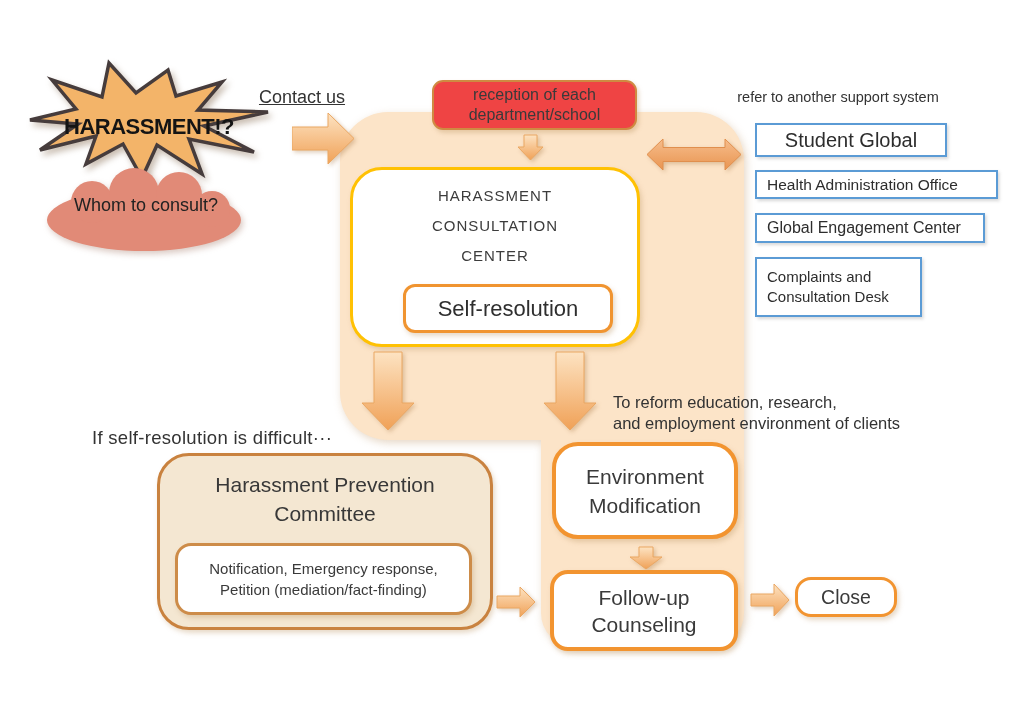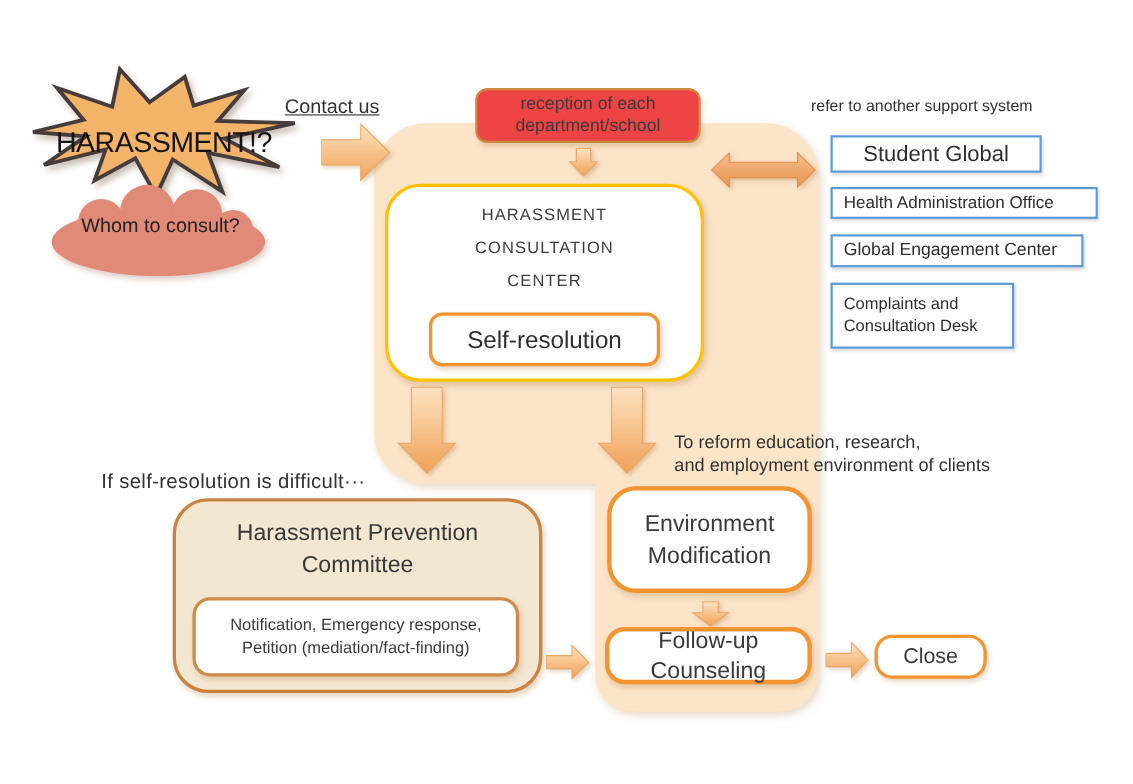--- a/index.html
+++ b/index.html
@@ -14,21 +14,21 @@
   .peach-main{left:340px;top:112px;width:404px;height:328px;border-radius:48px;}
   .peach-col{left:541px;top:380px;width:203px;height:267px;border-radius:0 0 34px 34px;}
   .arr{position:absolute;filter:drop-shadow(2px 2px 2px rgba(165,115,60,.35));}
   .shape{position:absolute;}
   .box{position:absolute;background:#ffffff;box-sizing:border-box;}
   .soft{box-shadow:2px 3px 5px rgba(185,145,95,.35);}
   .bluebox{border:2px solid #5b9bd5;display:flex;align-items:center;
     box-shadow:1.5px 2px 3px rgba(110,110,110,.28);color:#2d2d2d;}
   .flexc{display:flex;align-items:center;justify-content:center;text-align:center;}
   .lbl{position:absolute;}
-  .burst-label{font-weight:normal;color:#141414;text-align:center;font-size:26px;letter-spacing:-0.5px;}
+  .burst-label{font-weight:bold;color:#141414;text-align:center;font-size:22px;letter-spacing:-0.5px;}
   .cloud-label{text-align:center;font-size:18px;color:#222222;}
   .contact-label{text-align:center;font-size:18px;color:#333333;text-decoration:underline;}
   .refer-caption{text-align:center;font-size:14.5px;color:#333333;}
   .reception{background:#ef4444;border:2.5px solid #cf8a42;border-radius:11px;
     font-size:16px;line-height:20px;box-shadow:2px 3px 4px rgba(185,145,95,.35);}
   .center-box{border:3.5px solid #ffc103;border-radius:32px;}
   .center-title{text-align:center;font-size:15px;line-height:30px;letter-spacing:1px;color:#3c3c3c;}
   .self-box{border:3.5px solid #f09430;border-radius:12px;font-size:22px;color:#2f2f2f;}
   .committee-box{background:#f4e7d2;border:3.5px solid #c9823f;border-radius:32px;position:absolute;box-sizing:border-box;}
   .committee-title{text-align:center;font-size:21px;line-height:29px;color:#383838;}
@@ -84,21 +84,21 @@
   <div class="box reception flexc ml" style="left:432px;top:80px;width:205px;height:50px;">reception of each
 department/school</div>
   <svg class="arr" style="left:517px;top:134px;" width="27" height="27" viewBox="0 0 27 27">
     <polygon points="7,1 20,1 20,13 26,13 13.5,26 1,13 7,13" fill="url(#agrad)" stroke="#eaa763" stroke-width="1"></polygon>
   </svg>
 
   <div class="box center-box soft" style="left:350px;top:167px;width:290px;height:180px;"></div>
   <div class="lbl center-title ml" style="left:350px;top:181px;width:290px;">HARASSMENT
 CONSULTATION
 CENTER</div>
-  <div class="box self-box flexc soft" style="left:390px;top:284px;width:210px;height:49px;">Self-resolution</div>
+  <div class="box self-box flexc soft" style="left:403px;top:284px;width:210px;height:49px;">Self-resolution</div>
 
   <div class="lbl refer-caption" style="left:708px;top:89px;width:260px;">refer to another support system</div>
   <svg class="arr" style="left:646px;top:136px;" width="96" height="37" viewBox="0 0 96 37">
     <polygon points="1,18.5 17,3 17,11.5 79,11.5 79,3 95,18.5 79,34 79,25.5 17,25.5 17,34" fill="url(#dgrad)" stroke="#e08f4e" stroke-width="1"></polygon>
   </svg>
   <div class="box bluebox" style="left:755px;top:123px;width:192px;height:34px;justify-content:center;font-size:20px;">Student Global</div>
   <div class="box bluebox" style="left:755px;top:170px;width:243px;height:29px;padding-left:10px;font-size:15.5px;">Health Administration Office</div>
   <div class="box bluebox" style="left:755px;top:213px;width:230px;height:30px;padding-left:10px;font-size:16px;">Global Engagement Center</div>
   <div class="box bluebox ml" style="left:755px;top:257px;width:167px;height:60px;padding-left:10px;font-size:15px;line-height:20px;">Complaints and
 Consultation Desk</div>
@@ -120,20 +120,20 @@
     <polygon points="1,10 24,10 24,1 39,16 24,31 24,22 1,22" fill="url(#agrad)" stroke="#eaa763" stroke-width="1"></polygon>
   </svg>
 
   <div class="lbl reform ml" style="left:613px;top:392px;width:370px;">To reform education, research,
 and employment environment of clients</div>
   <div class="box process flexc soft ml" style="left:552px;top:442px;width:186px;height:97px;border-radius:26px;font-size:21px;line-height:29px;">Environment
 Modification</div>
   <svg class="arr" style="left:629px;top:546px;" width="34" height="24" viewBox="0 0 34 24">
     <polygon points="10,1 24,1 24,11 33,11 17,23 1,11 10,11" fill="url(#agrad)" stroke="#eaa763" stroke-width="1"></polygon>
   </svg>
-  <div class="box process flexc soft ml" style="left:550px;top:570px;width:188px;height:52px;border-radius:18px;font-size:21px;line-height:27px;">Follow-up
+  <div class="box process flexc soft ml" style="left:550px;top:570px;width:188px;height:81px;border-radius:18px;font-size:21px;line-height:27px;">Follow-up
 Counseling</div>
   <svg class="arr" style="left:750px;top:582px;" width="40" height="36" viewBox="0 0 40 36">
     <polygon points="1,12 24,12 24,2 39,18 24,34 24,24 1,24" fill="url(#agrad)" stroke="#eaa763" stroke-width="1"></polygon>
   </svg>
   <div class="box flexc soft" style="left:795px;top:577px;width:102px;height:40px;border:3.5px solid #f29430;border-radius:16px;font-size:19.5px;">Close</div>
 
 </div>
 
 </body></html>

